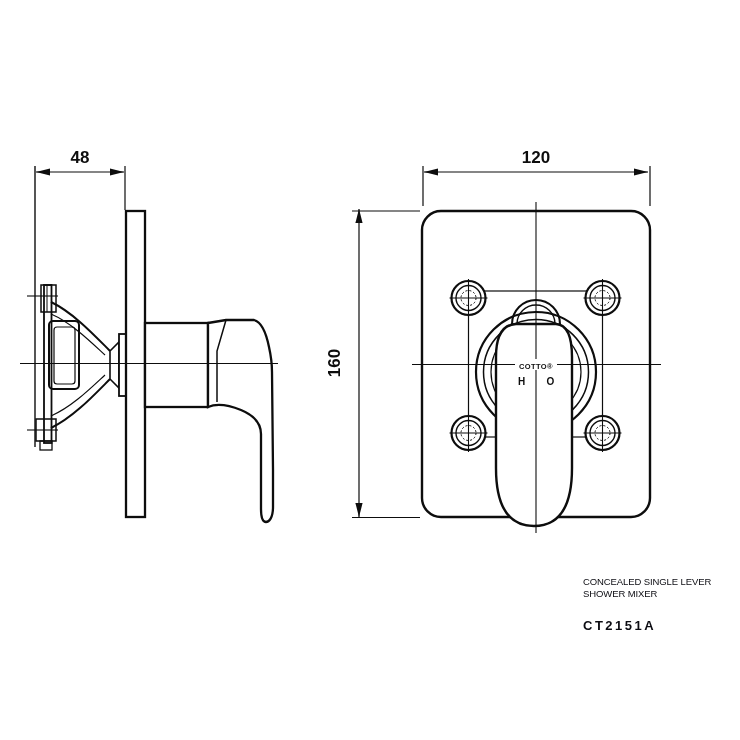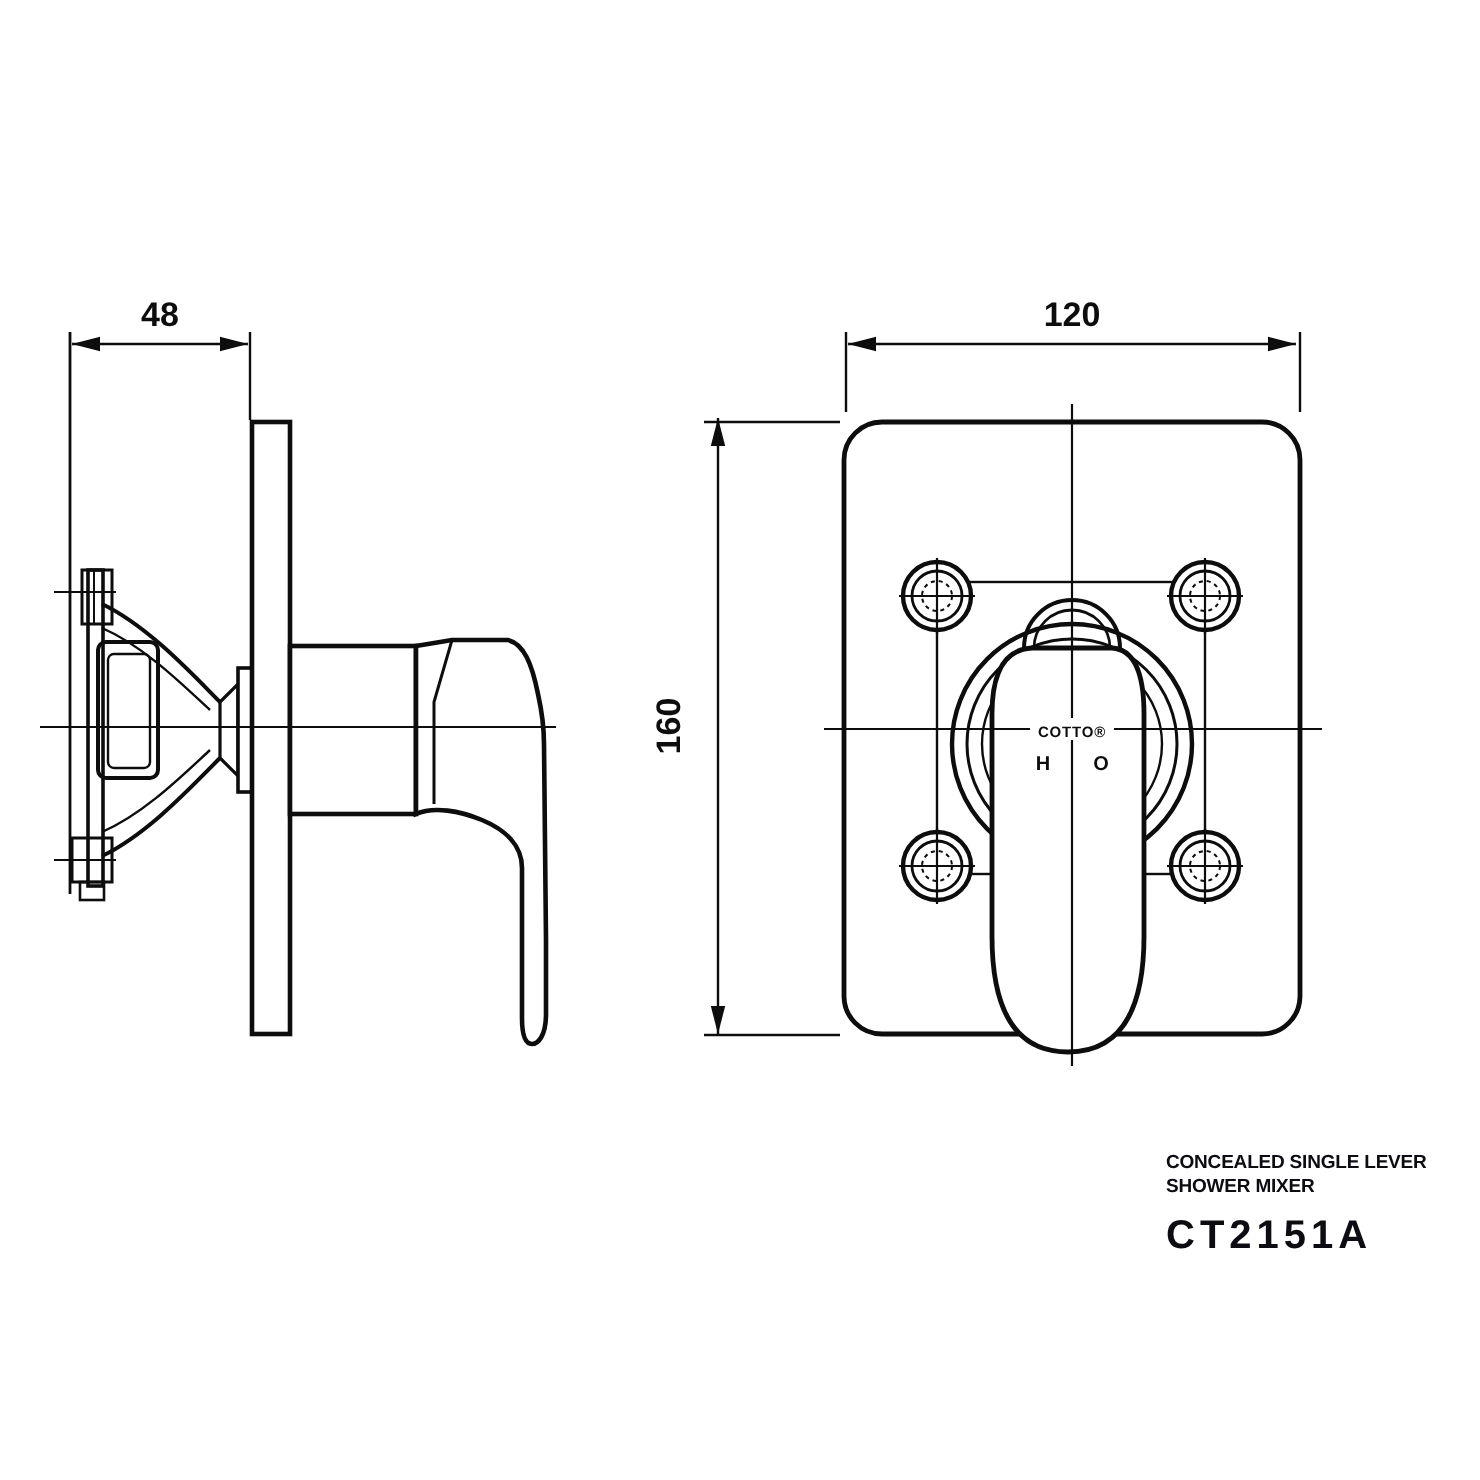--- a/index.html
+++ b/index.html
@@ -17,22 +17,22 @@
   }
   .dim-label { font-size: 17px; font-weight: bold; }
   .logo-label { font-size: 7.5px; font-weight: bold; letter-spacing: 0.4px; }
   .hc-label { font-size: 10px; font-weight: bold; }
   .title-block {
     position: absolute;
     left: 583px; top: 576px;
     color: #0c0c12;
     line-height: 1.28;
   }
-  .title-line { font-size: 9.5px; font-weight: 700; letter-spacing: -0.1px; }
-  .model-number { font-size: 20px; font-weight: 700; letter-spacing: 2.5px; margin-top: 6px; }
+  .title-line { font-size: 9.5px; font-weight: 400; letter-spacing: -0.1px; }
+  .model-number { font-size: 13px; font-weight: 700; letter-spacing: 2.5px; margin-top: 18px; }
 </style>
 </head>
 <body>
 
 <svg class="canvas" width="740" height="740" viewBox="0 0 740 740">
 
   <g stroke="#0d0d0d" fill="none">
 
     <line x1="35" y1="166" x2="35" y2="447" stroke-width="1.4"></line>
 

